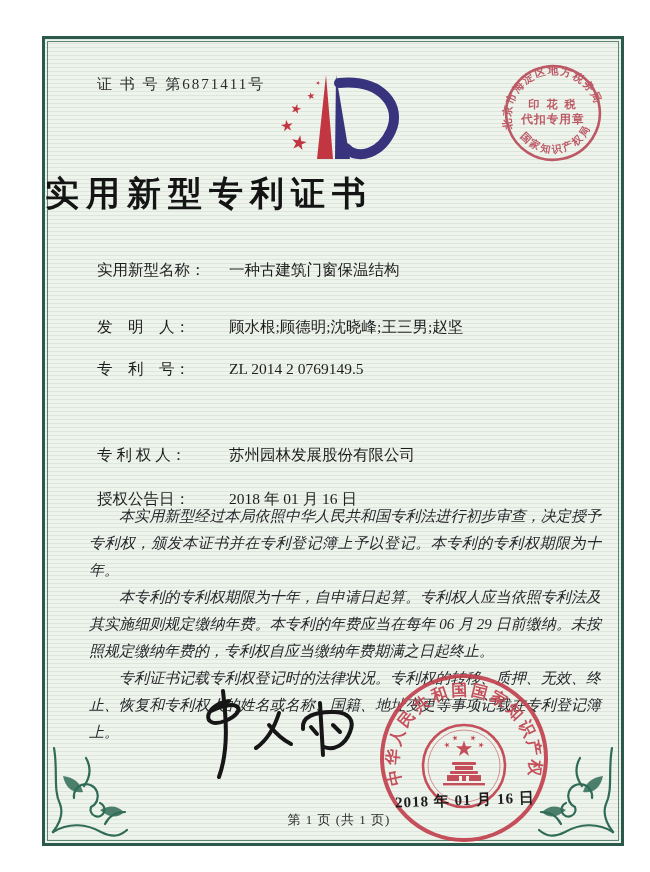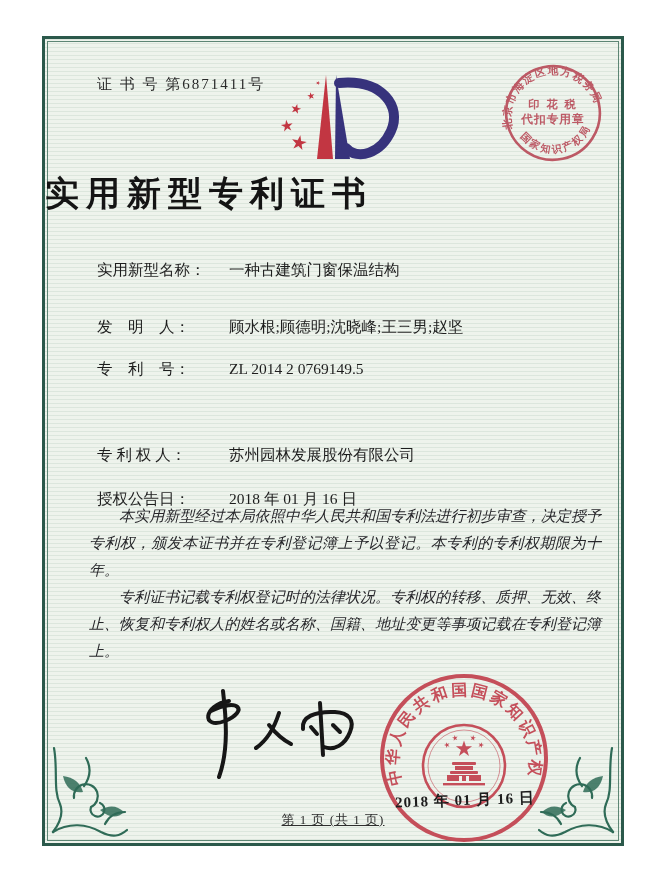--- a/index.html
+++ b/index.html
@@ -50,22 +50,22 @@
 
   .office-seal{position:absolute;left:333px;top:633px;width:172px;height:172px;opacity:.93;}
 
   .seal-date{
     position:absolute;left:320px;top:752px;width:200px;text-align:center;
     font-size:15px;font-weight:bold;color:#1c1c1c;letter-spacing:1px;
     transform:rotate(-2deg);white-space:nowrap;
   }
 
   .page-footer{
-    position:absolute;left:0;top:772px;width:100%;text-align:center;
-    font-size:13px;color:#2e2e2e;letter-spacing:1px;text-decoration:underline;
+    position:absolute;left:6px;top:772px;width:100%;text-align:center;
+    font-size:13px;color:#2e2e2e;letter-spacing:1px;
   }
 
   .corner{position:absolute;width:78px;height:92px;}
   .corner-bl{left:5px;bottom:5px;}
   .corner-br{right:5px;bottom:5px;transform:scaleX(-1);}
 </style>
 </head>
 <body>
 
 <div class="cert">
@@ -117,20 +117,21 @@
   </div>
   <div class="field f4">
     <span class="flabel">专 利 权 人：</span><span class="fvalue">苏州园林发展股份有限公司</span>
   </div>
   <div class="field f5">
     <span class="flabel">授权公告日：</span><span class="fvalue">2018 年 01 月 16 日</span>
   </div>
 
   <div class="body-text">
     <p>本实用新型经过本局依照中华人民共和国专利法进行初步审查，决定授予专利权，颁发本证书并在专利登记簿上予以登记。本专利的专利权期限为十年。</p>
+    <p>本专利的专利权期限为十年，自申请日起算。专利权人应当依照专利法及其实施细则规定缴纳年费。本专利的年费应当在每年 06 月 29 日前缴纳。未按照规定缴纳年费的，专利权自应当缴纳年费期满之日起终止。</p>
     <p>专利证书记载专利权登记时的法律状况。专利权的转移、质押、无效、终止、恢复和专利权人的姓名或名称、国籍、地址变更等事项记载在专利登记簿上。</p>
   </div>
 
 
   <svg class="signature" viewBox="0 0 185 105">
     <g fill="none" stroke="#161616" stroke-width="4" stroke-linecap="round" stroke-linejoin="round">
       <path d="M28,26 C56,12 66,26 42,36 C18,45 20,20 46,16"></path>
       <path d="M40,6 C43,32 46,64 36,92"></path>
       <path d="M96,28 C91,44 83,56 73,63"></path>
       <path d="M86,40 C94,50 100,55 108,59"></path>

